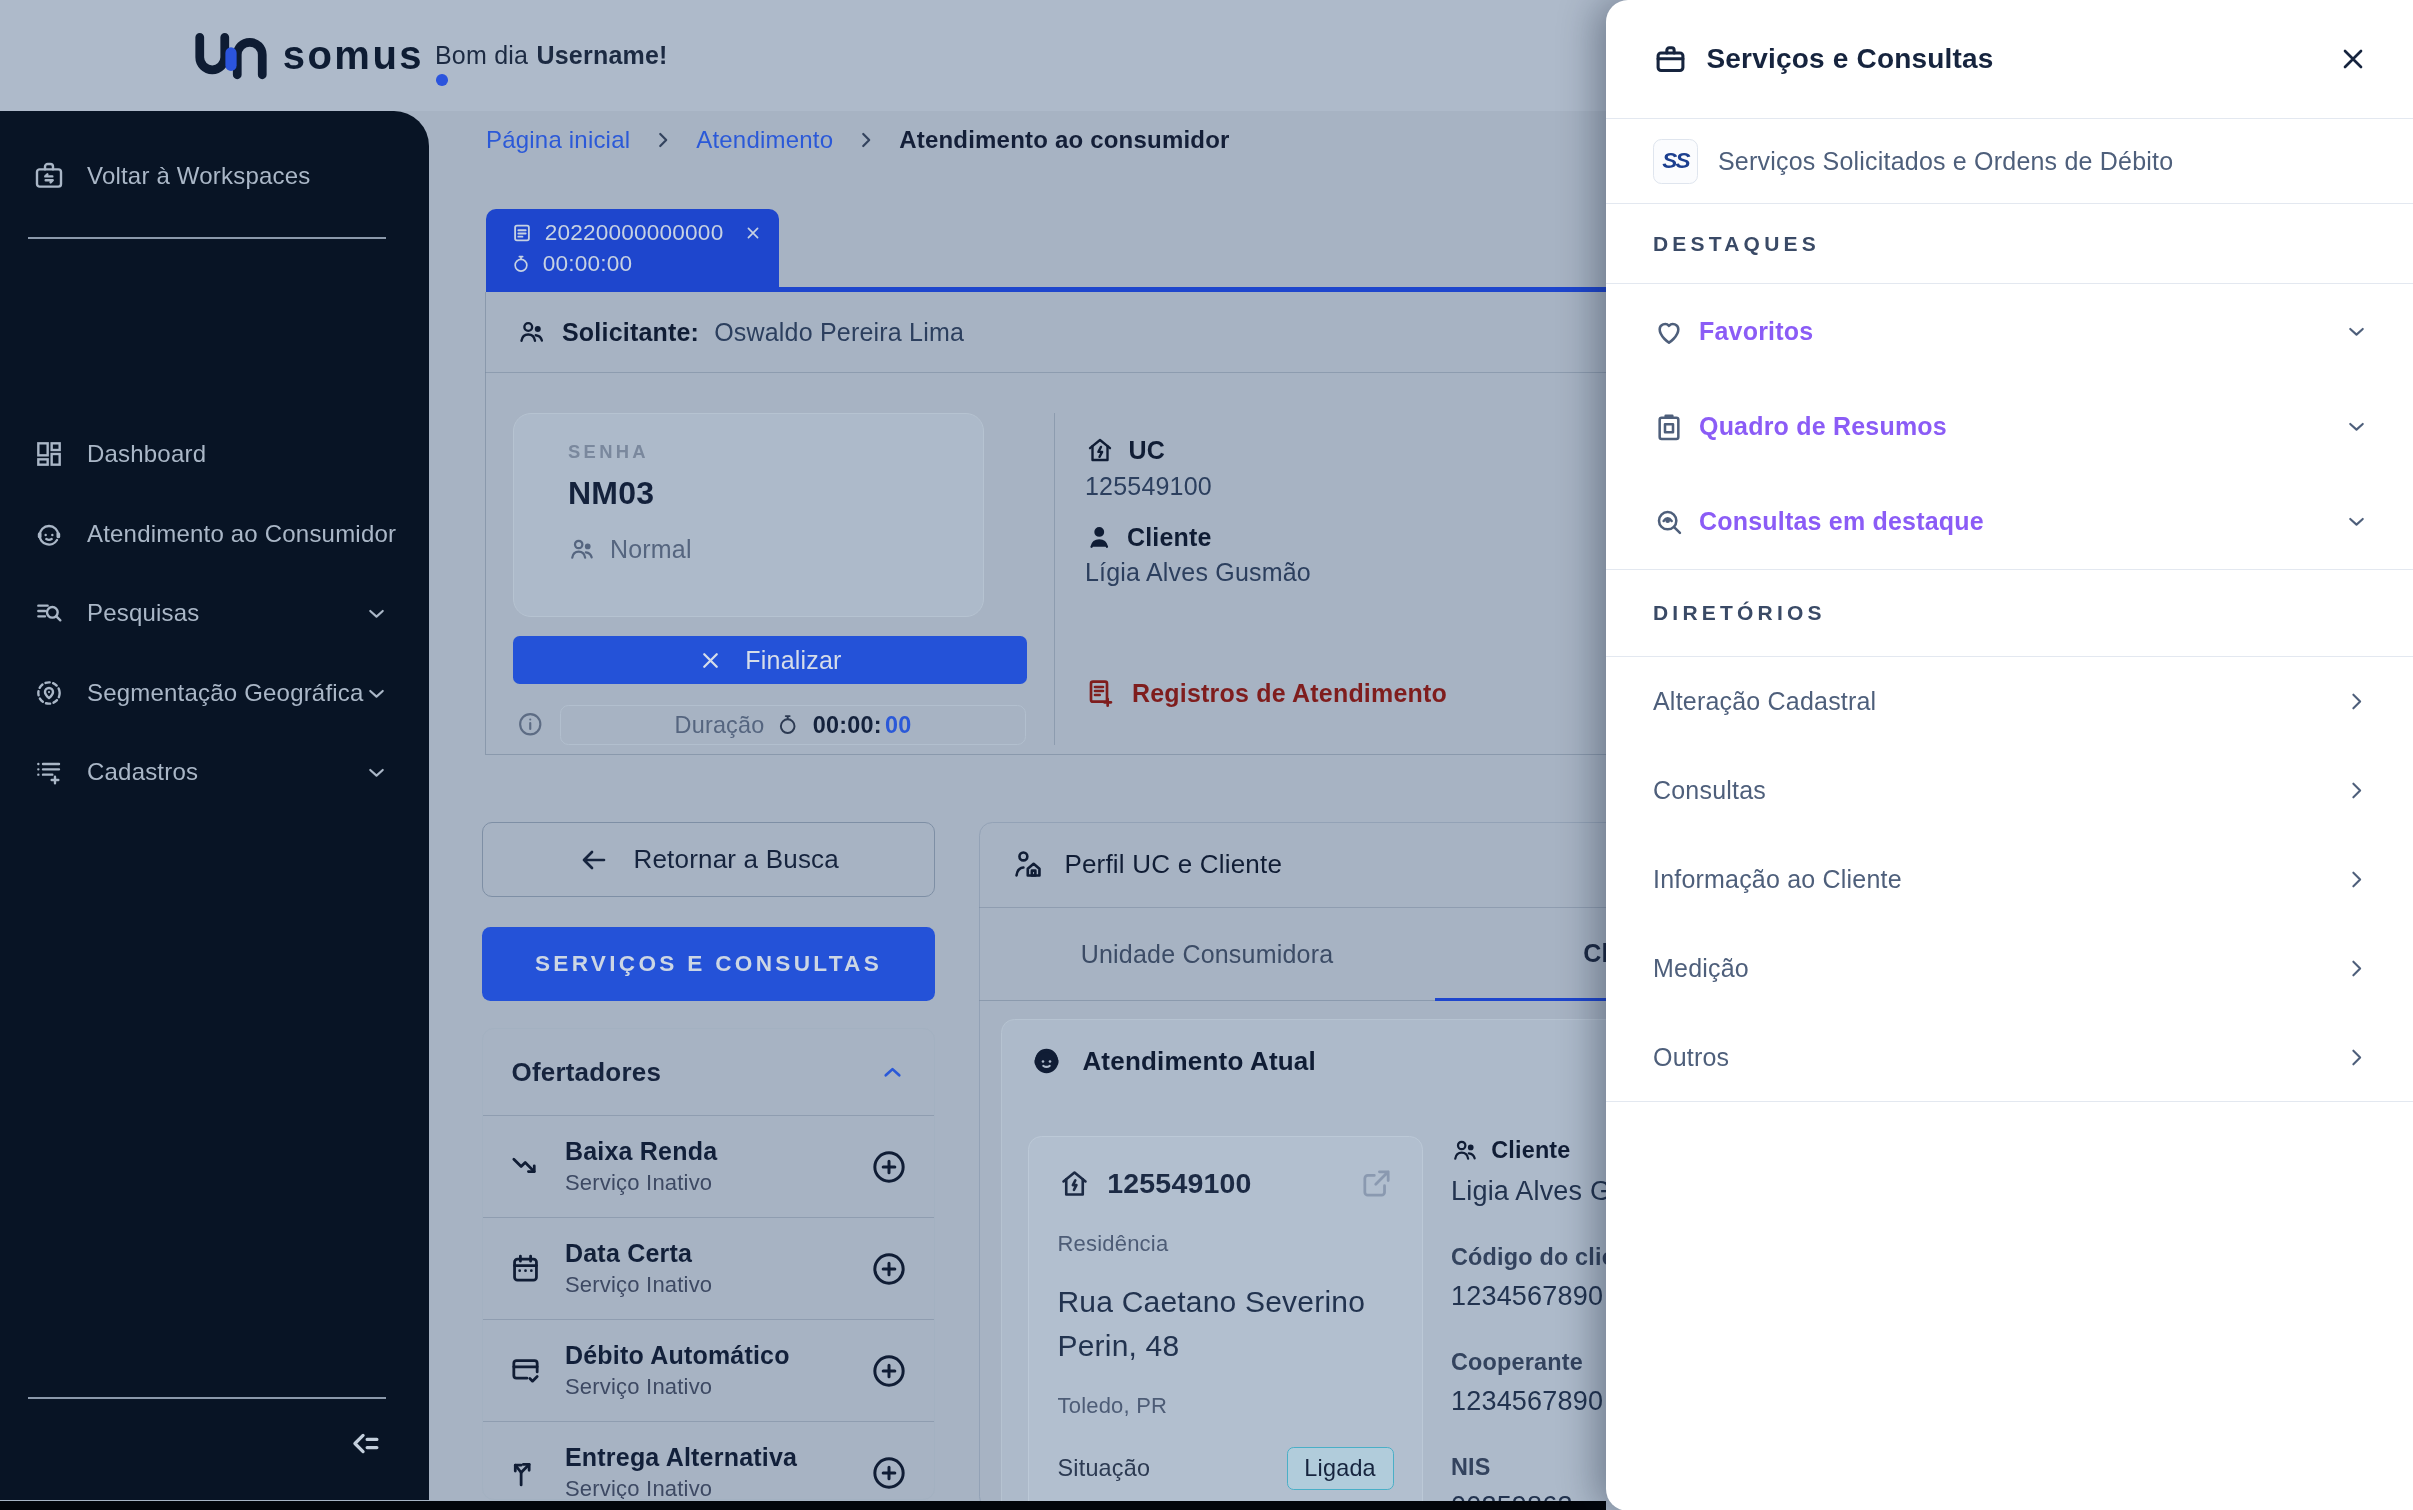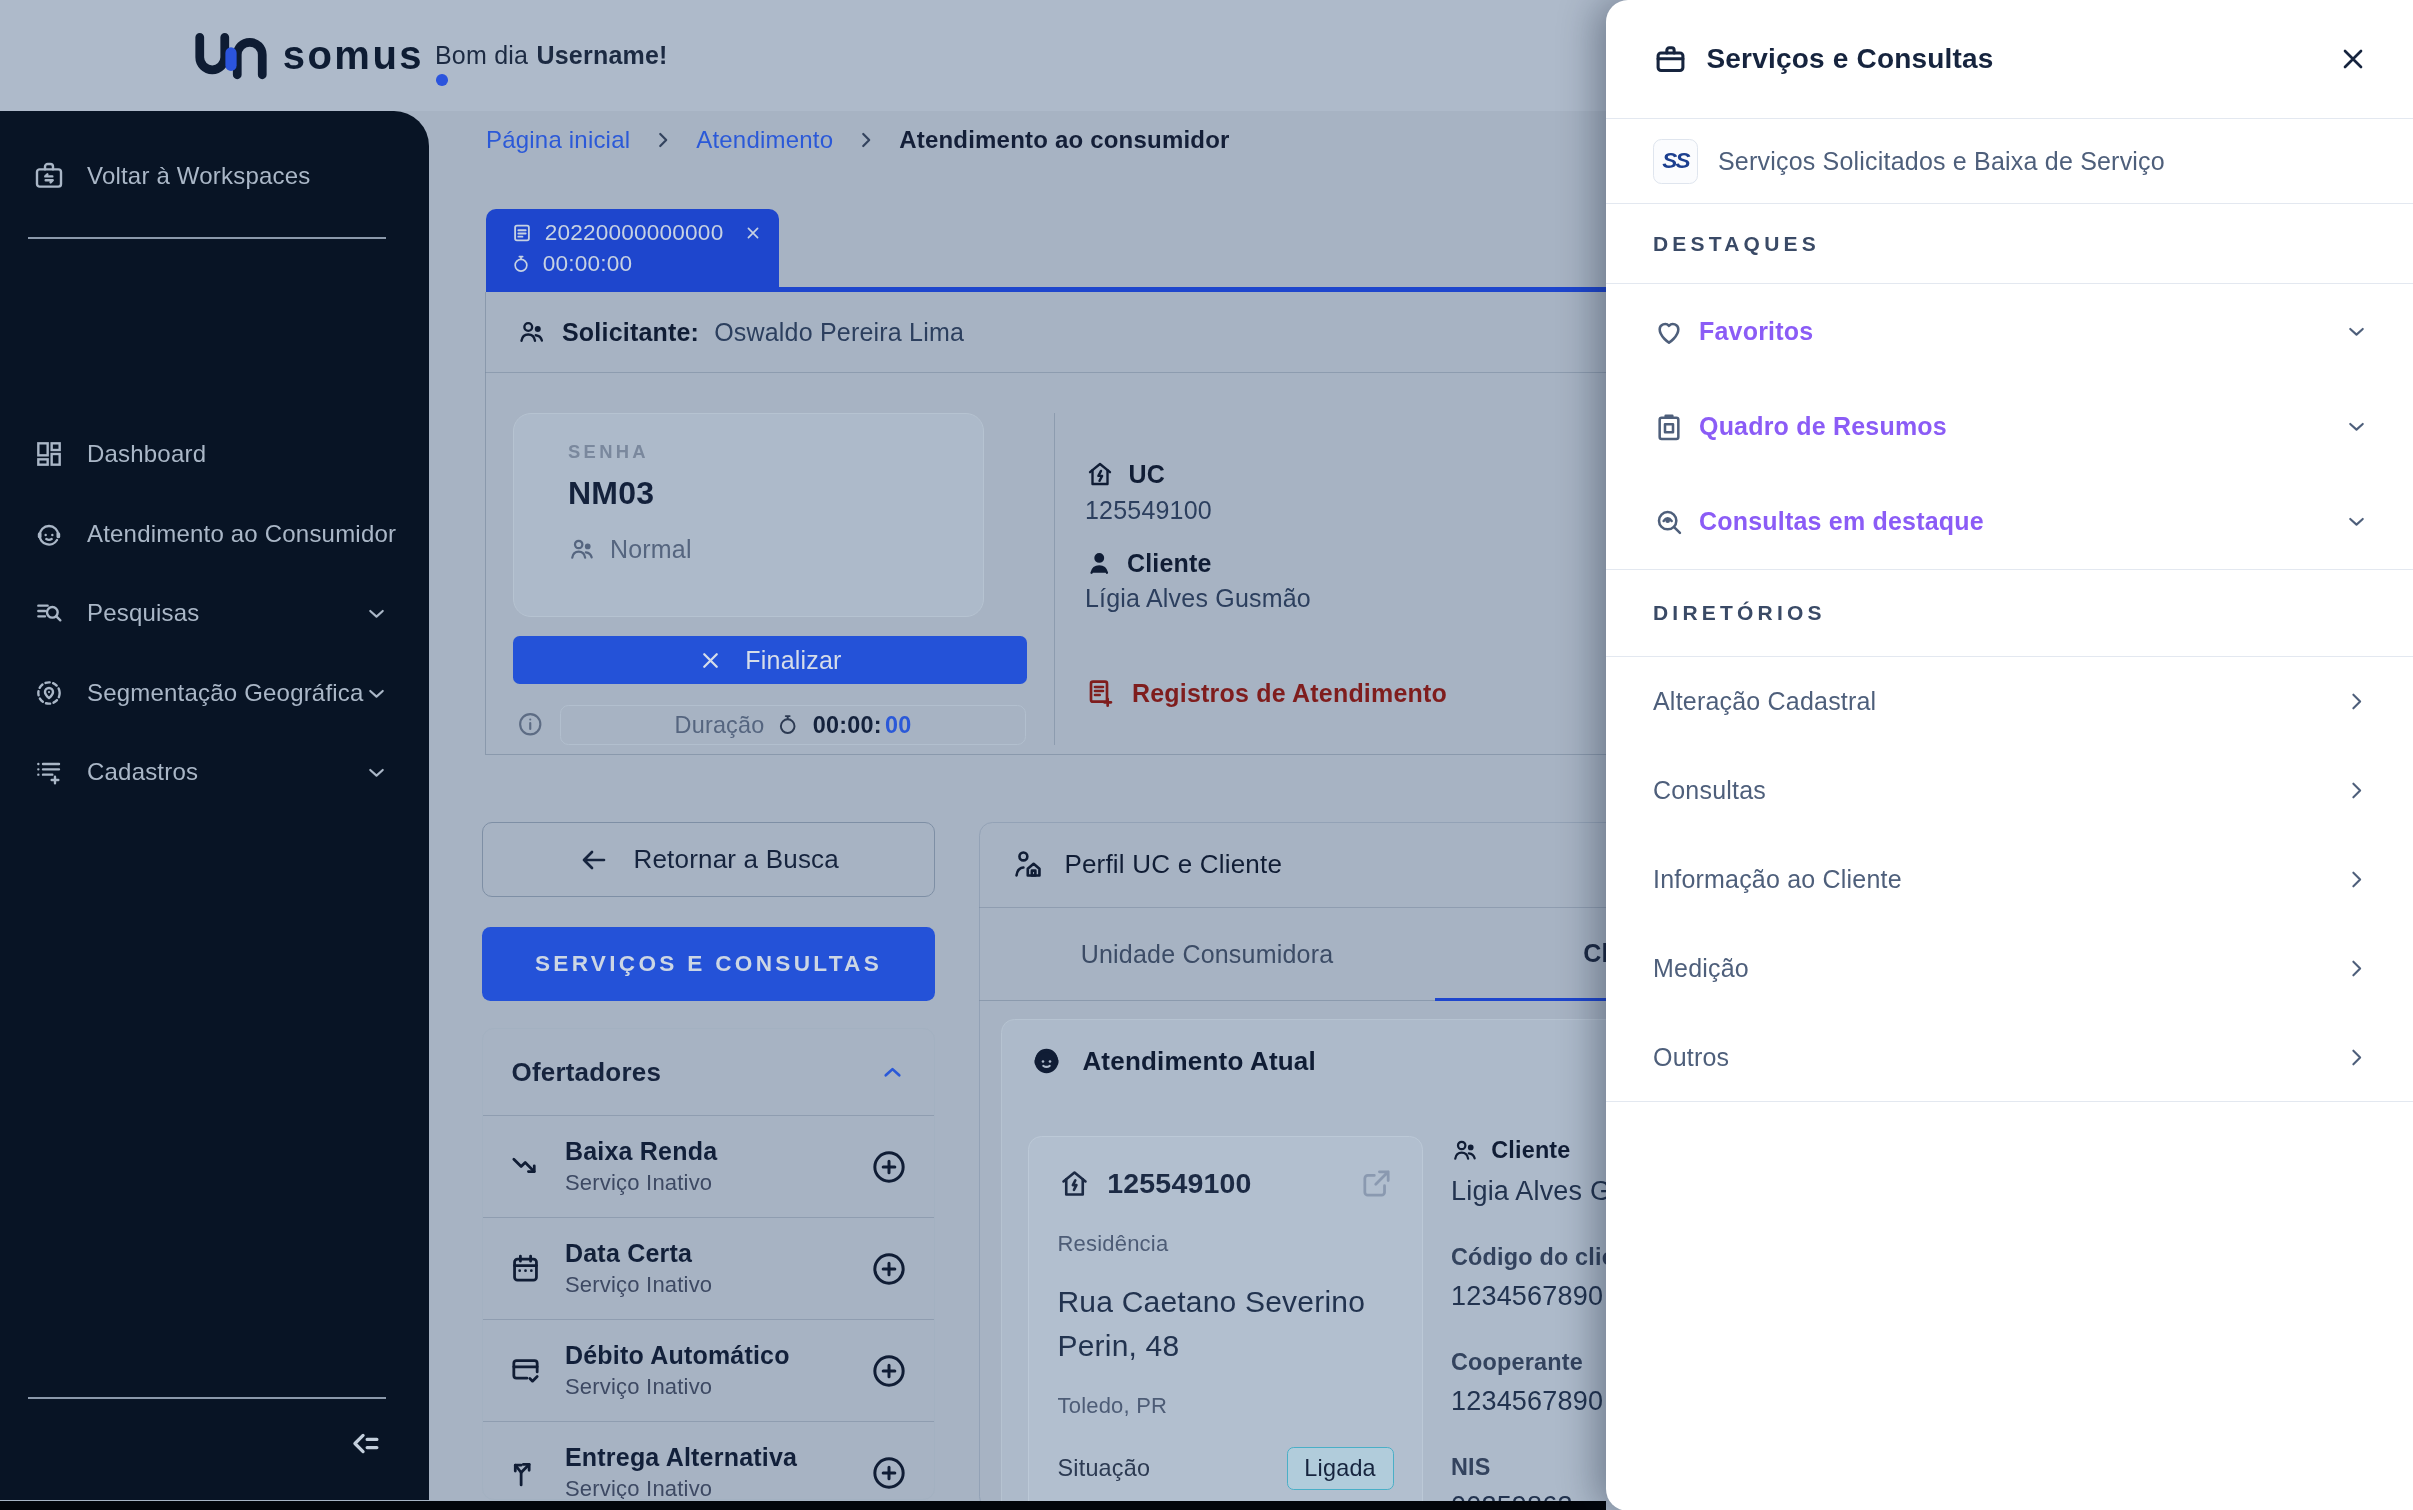--- a/index.html
+++ b/index.html
@@ -50,21 +50,21 @@
   .info-ic{position:absolute;left:516px;top:710px;color:#5d6c84;}
   .duracao-box{position:absolute;left:560px;top:705px;width:466px;height:40px;border:1.7px solid #b2bfce;border-radius:8.4px;
                display:flex;align-items:center;justify-content:center;gap:11.7px;box-sizing:border-box;}
   .dur-label{font-size:23.4px;color:#55657f;}
   .dur-time{font-size:23.4px;font-weight:700;color:#14223c;}
   .dur-accent{font-size:23.4px;font-weight:700;color:#2b59d8;}
 
   .vdiv{position:absolute;left:1054px;top:413px;width:0.8px;height:332px;background:rgba(120,136,158,.55);}
 
   .uc-block{position:absolute;left:1085px;top:435px;}
-  .ib-row{display:flex;align-items:center;gap:13.4px;margin-top:24px;}
+  .ib-row{display:flex;align-items:center;gap:13.4px;}
   .ib-label{font-size:25px;font-weight:700;color:#101d35;}
   .ib-value{font-size:25px;color:#2c3f5e;margin:6.7px 0 22px 0;}
   .registros{position:absolute;left:1085px;top:677px;display:flex;align-items:center;gap:15px;color:#7f1d1d;font-size:25px;font-weight:600;cursor:pointer;}
 
   
   .retornar-btn{position:absolute;left:482px;top:822px;width:453px;height:75px;border:1.7px solid #7e8fa5;border-radius:10px;
                 display:flex;align-items:center;justify-content:center;gap:23.4px;font-size:26px;color:#16243e;box-sizing:border-box;cursor:pointer;}
   .servicos-btn{position:absolute;left:482px;top:927px;width:453px;height:74px;background:#2452d8;border-radius:8.4px;
                 display:flex;align-items:center;justify-content:center;font-size:22.6px;font-weight:600;letter-spacing:3.3px;color:#ccd6e4;cursor:pointer;}
 
@@ -592,21 +592,21 @@
       <span class="panel-title">Serviços e Consultas</span>
       <span class="panel-close">
         <svg width="32" height="32" viewBox="0 0 24 24" fill="none" stroke="currentColor" stroke-width="2" stroke-linecap="round">
             <path d="M6 6l12 12M18 6L6 18"></path>
           </svg>
       </span>
     </div>
 
     <div class="ss-row">
       <span class="ss-badge">SS</span>
-      <span class="ss-label">Serviços Solicitados e Baixa de Serviço</span>
+      <span class="ss-label">Serviços Solicitados e Ordens de Débito</span>
     </div>
 
     <div class="sec-label-row">DESTAQUES</div>
 
     <div class="p-item">
       <span class="ic">
         <svg width="32" height="32" viewBox="0 0 24 24" fill="none" stroke="currentColor" stroke-width="1.9" stroke-linejoin="round">
           <path d="M12 20s-7-4.5-7-10a4 4 0 0 1 7-2.6A4 4 0 0 1 19 10c0 5.5-7 10-7 10z"></path>
         </svg>
       </span>

